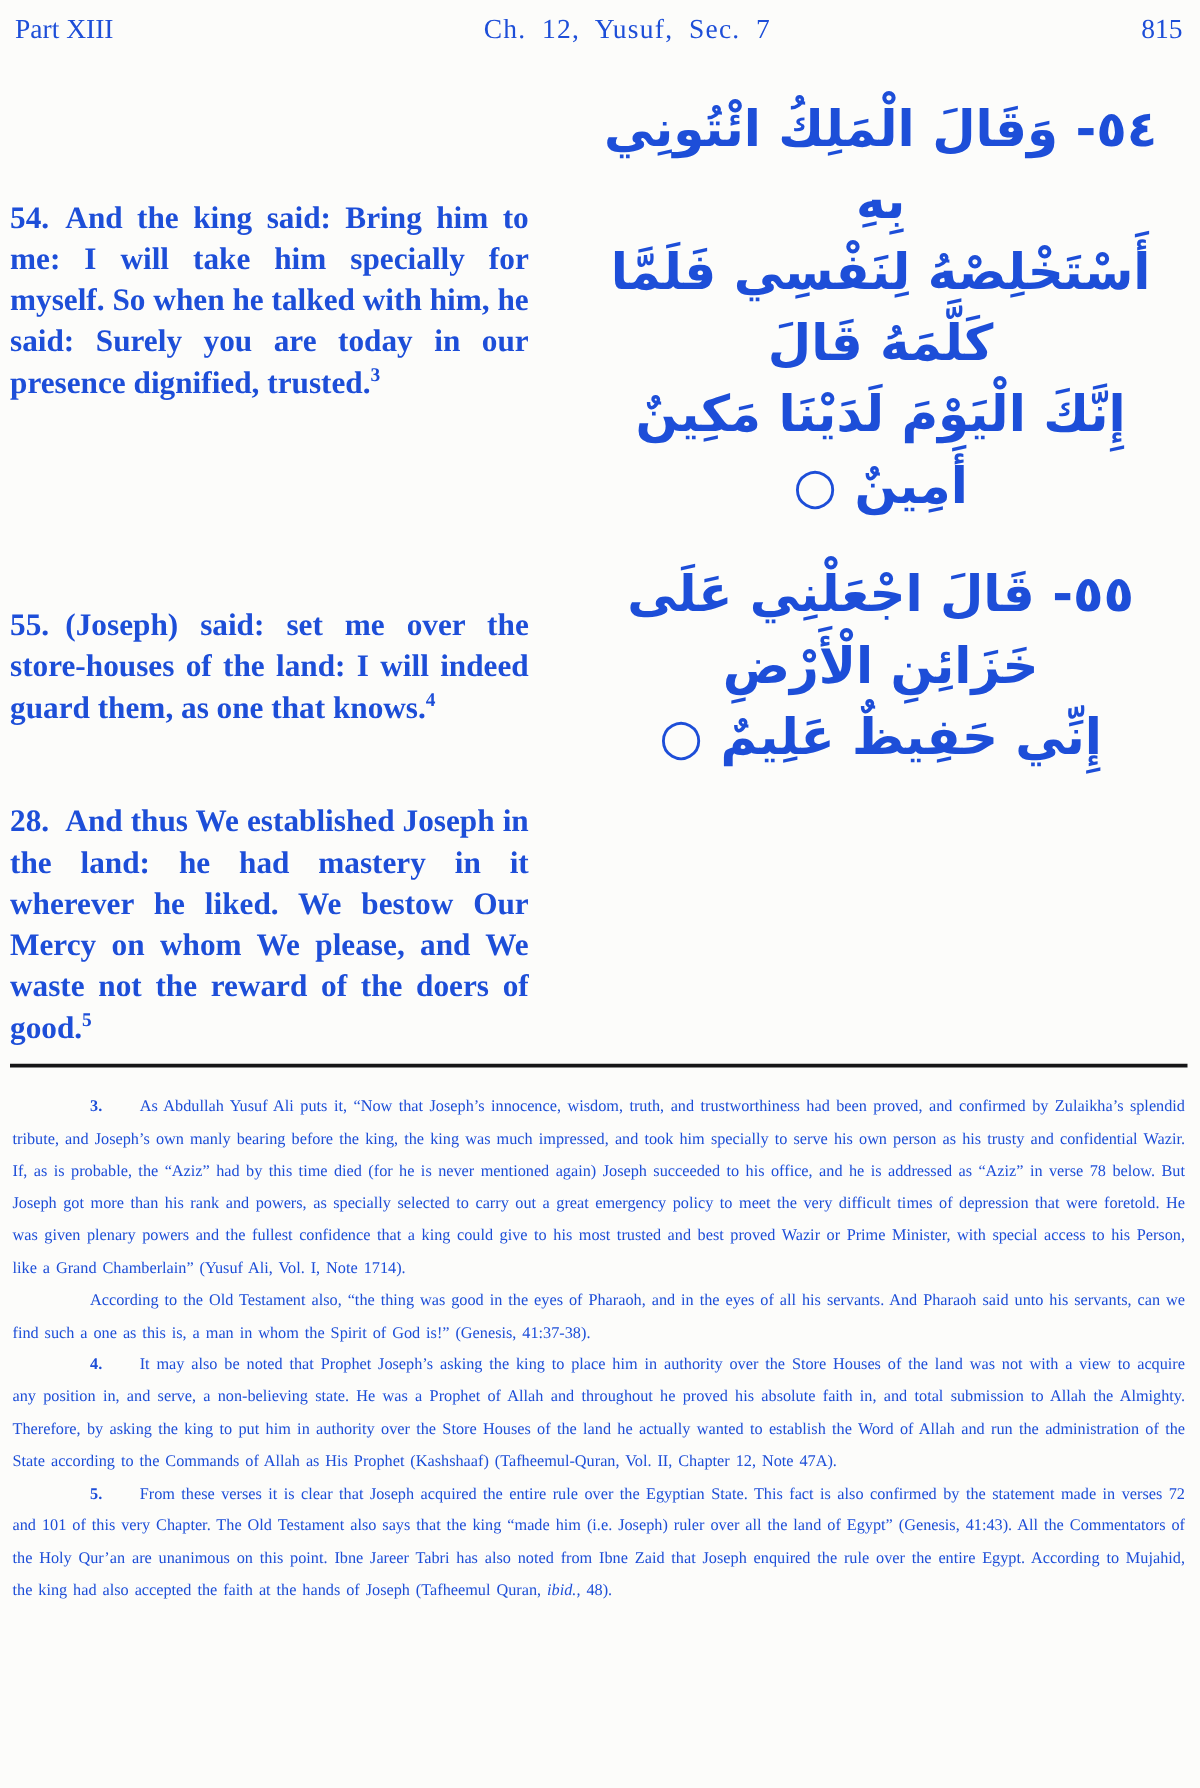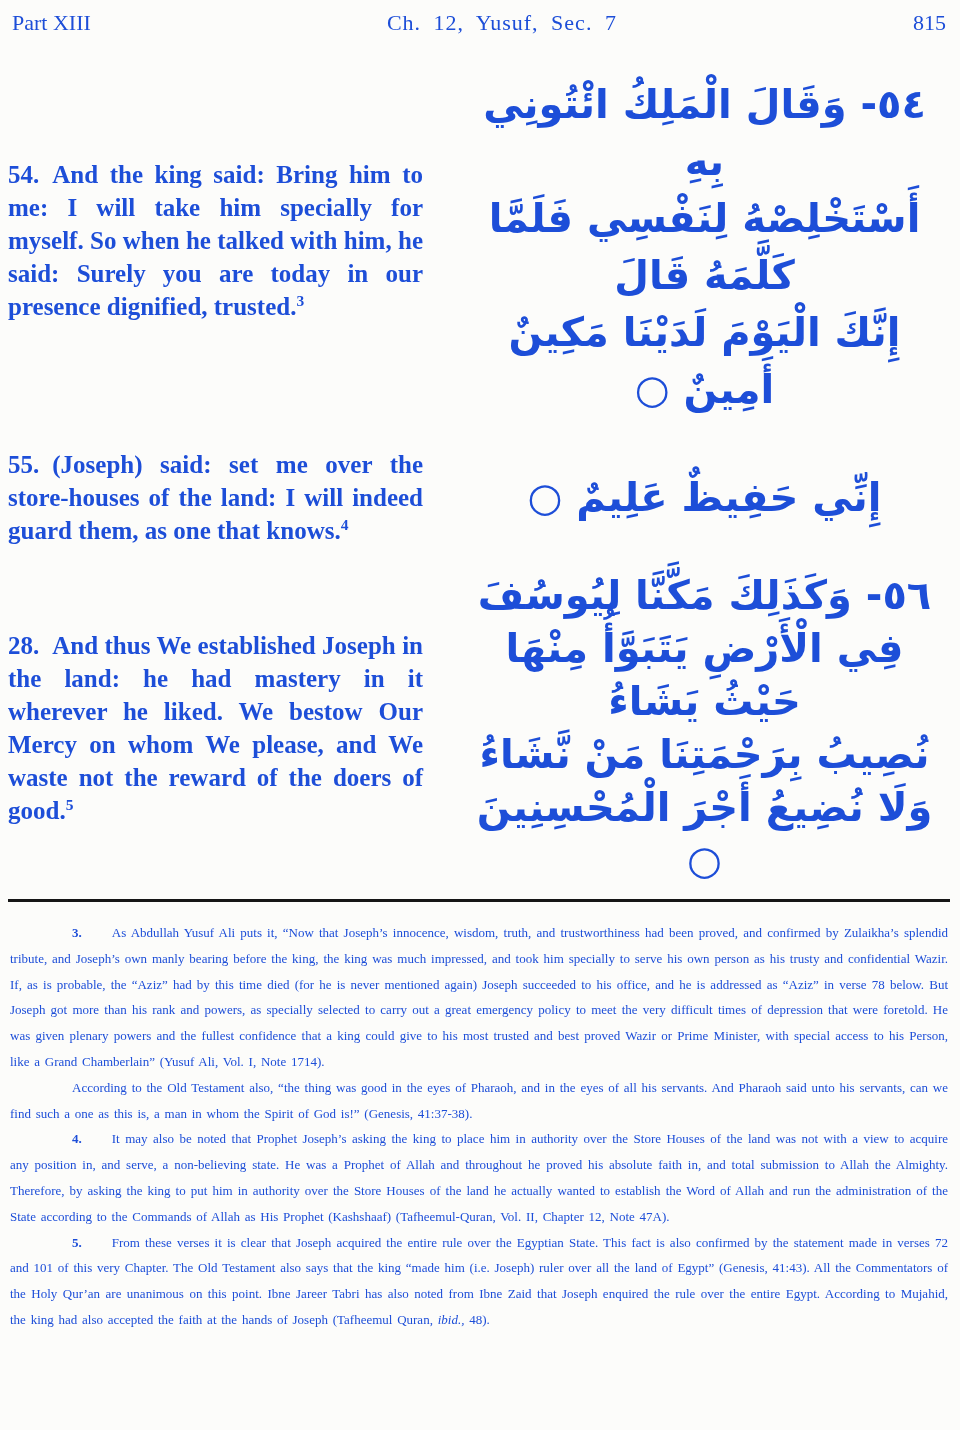--- a/index.html
+++ b/index.html
@@ -54,32 +54,27 @@
       <div class="verse-ar ar-pad">
         <div class="ar-line">٥٤- وَقَالَ الْمَلِكُ ائْتُونِي بِهِ</div>
         <div class="ar-line">أَسْتَخْلِصْهُ لِنَفْسِي فَلَمَّا كَلَّمَهُ قَالَ</div>
         <div class="ar-line">إِنَّكَ الْيَوْمَ لَدَيْنَا مَكِينٌ أَمِينٌ ○</div>
       </div>
     </div>
 
     <div class="verse-row vr-2">
       <p class="verse-en"><span class="v-num">55.</span><span class="v-gap"></span><span class="v-text">(Joseph) said: set me over the store-houses of the land: I will indeed guard them, as one that knows.</span><sup class="v-ref">4</sup></p>
       <div class="verse-ar">
+        <div class="ar-line">٥٥- قَالَ اجْعَلْنِي عَلَى خَزَائِنِ الْأَرْضِ</div>
         <div class="ar-line">إِنِّي حَفِيظٌ عَلِيمٌ ○</div>
       </div>
     </div>
 
     <div class="verse-row">
       <p class="verse-en"><span class="v-num">28.</span><span class="v-gap"></span><span class="v-text">And thus We established Joseph in the land: he had mastery in it wherever he liked. We bestow Our Mercy on whom We please, and We waste not the reward of the doers of good.</span><sup class="v-ref">5</sup></p>
-      <div class="verse-ar ar-tight">
-        <div class="ar-line">٥٦- وَكَذَلِكَ مَكَّنَّا لِيُوسُفَ</div>
-        <div class="ar-line">فِي الْأَرْضِ يَتَبَوَّأُ مِنْهَا حَيْثُ يَشَاءُ</div>
-        <div class="ar-line">نُصِيبُ بِرَحْمَتِنَا مَنْ نَّشَاءُ</div>
-        <div class="ar-line">وَلَا نُضِيعُ أَجْرَ الْمُحْسِنِينَ ○</div>
-      </div>
     </div>
 
   </main>
 
   <hr class="divider">
 
   <section class="footnotes">
     <p class="fn"><span class="fn-num">3.</span><span class="fn-gap"></span><span>As Abdullah Yusuf Ali puts it, “Now that Joseph’s innocence, wisdom, truth, and trustworthiness had been proved, and confirmed by Zulaikha’s splendid tribute, and Joseph’s own manly bearing before the king, the king was much impressed, and took him specially to serve his own person as his trusty and confidential Wazir. If, as is probable, the “Aziz” had by this time died (for he is never mentioned again) Joseph succeeded to his office, and he is addressed as “Aziz” in verse 78 below. But Joseph got more than his rank and powers, as specially selected to carry out a great emergency policy to meet the very difficult times of depression that were foretold. He was given plenary powers and the fullest confidence that a king could give to his most trusted and best proved Wazir or Prime Minister, with special access to his Person, like a Grand Chamberlain” (Yusuf Ali, Vol. I, Note 1714).</span></p>
     <p class="fn"><span>According to the Old Testament also, “the thing was good in the eyes of Pharaoh, and in the eyes of all his servants. And Pharaoh said unto his servants, can we find such a one as this is, a man in whom the Spirit of God is!” (Genesis, 41:37-38).</span></p>
     <p class="fn"><span class="fn-num">4.</span><span class="fn-gap"></span><span>It may also be noted that Prophet Joseph’s asking the king to place him in authority over the Store Houses of the land was not with a view to acquire any position in, and serve, a non-believing state. He was a Prophet of Allah and throughout he proved his absolute faith in, and total submission to Allah the Almighty. Therefore, by asking the king to put him in authority over the Store Houses of the land he actually wanted to establish the Word of Allah and run the administration of the State according to the Commands of Allah as His Prophet (Kashshaaf) (Tafheemul-Quran, Vol. II, Chapter 12, Note 47A).</span></p>

